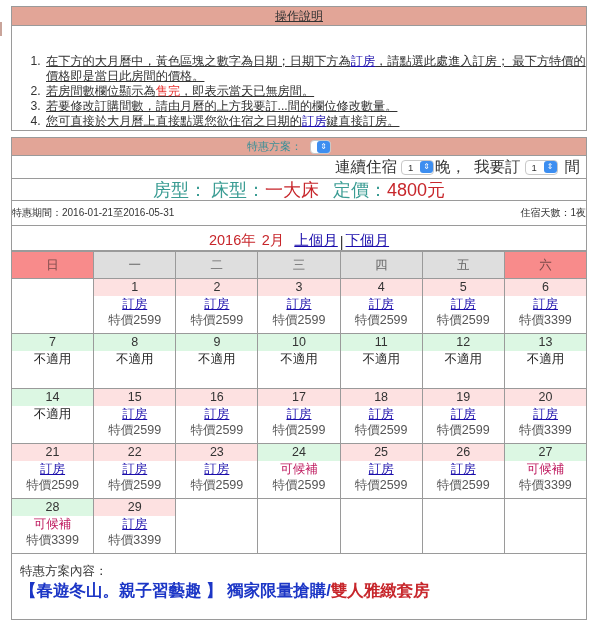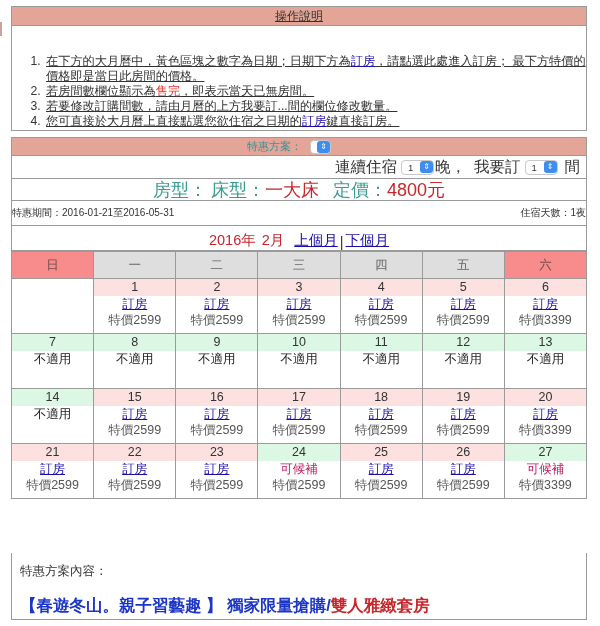--- a/index.html
+++ b/index.html
@@ -44,21 +44,21 @@
   .daynum { height:17px; line-height:17px; font-size:12.5px; color:#333; }
   .avail .daynum { background:#fde1e1; }
   .na .daynum, .wait .daynum { background:#dcf7e3; }
   .dstat { height:16px; line-height:16px; font-size:12.5px; }
   .dprice { height:16px; line-height:16px; font-size:12.5px; color:#555; }
   .dstat.wl { color:#be185d; }
   .dstat.none { color:#222; }
 
   .footer { border:1px solid #9a9a9a; border-top:none; height:67px; box-sizing:border-box; padding:10px 0 8px 8px; }
   .footer-label { font-size:12.5px; color:#333; }
-  .footer-promo { margin-top:15px; font-size:16.5px; font-weight:bold; }
+  .footer-promo { font-size:16.5px; font-weight:bold; }
   .footer-promo .blue { color:#1c36c6; }
   .footer-promo .red2 { color:#c7262b; }
 </style>
 </head>
 <body>
 
 <div class="left-mark"></div>
 
 <div class="wrap box instr">
   <div class="instr-head">操作說明</div>
@@ -271,20 +271,37 @@
             <div class="daynum">26</div>
             <a href="#" class="dstat lnk" style="display: block;">訂房</a>
             <div class="dprice">特價2599</div>
           </td>
           <td class="wait">
             <div class="daynum">27</div>
             <div class="dstat wl">可候補</div>
             <div class="dprice">特價3399</div>
           </td>
         </tr>
+        <tr>
+          <td class="wait">
+            <div class="daynum">28</div>
+            <div class="dstat wl">可候補</div>
+            <div class="dprice">特價3399</div>
+          </td>
+          <td class="avail">
+            <div class="daynum">29</div>
+            <a href="#" class="dstat lnk" style="display: block;">訂房</a>
+            <div class="dprice">特價3399</div>
+          </td>
+          <td></td>
+          <td></td>
+          <td></td>
+          <td></td>
+          <td></td>
+        </tr>
       </tbody>
   </table>
 </div>
 
 <div class="wrap footer" style="top:553px;">
   <div class="footer-label">特惠方案內容：</div>
   <div class="footer-promo">
     <span class="blue">【春遊冬山。親子習藝趣 】 獨家限量搶購/</span><span class="red2">雙人雅緻套房</span>
   </div>
 </div>

